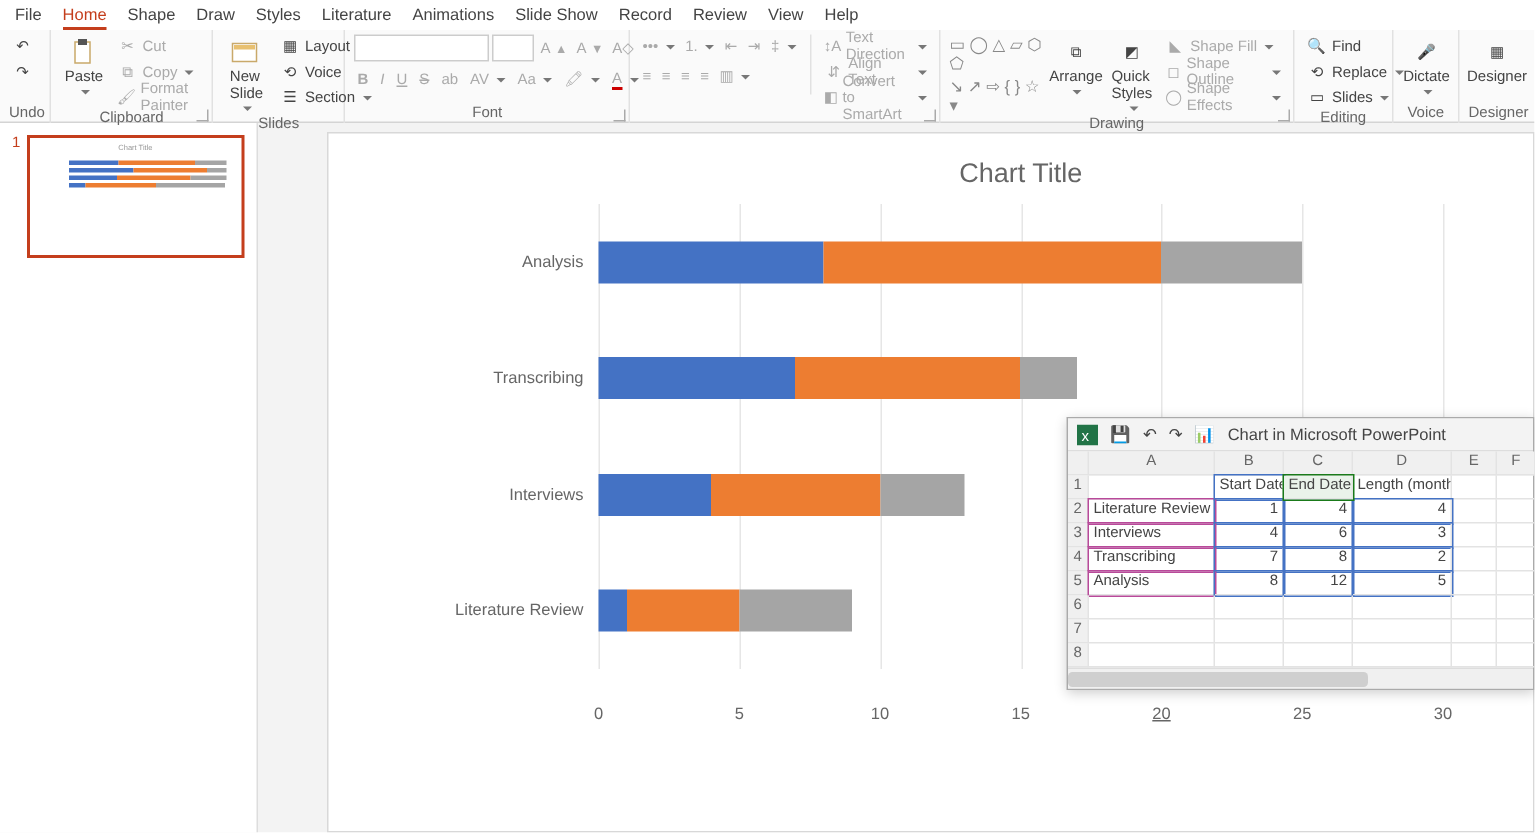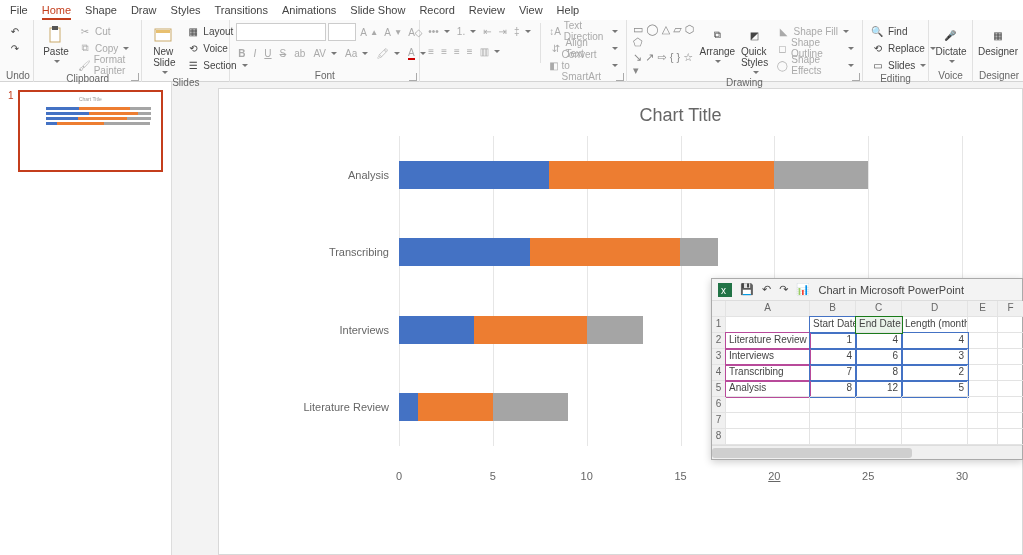--- a/index.html
+++ b/index.html
@@ -69,21 +69,21 @@
 </style>
 </head>
 <body>
 
 <div class="menubar">
     <span>File</span>
     <span class="active">Home</span>
     <span>Shape</span>
     <span>Draw</span>
     <span>Styles</span>
-    <span>Transitions</span>
+    <span>Literature</span>
     <span>Animations</span>
     <span>Slide Show</span>
     <span>Record</span>
     <span>Review</span>
     <span>View</span>
     <span>Help</span>
   </div>
 
 <div class="ribbon">
 

